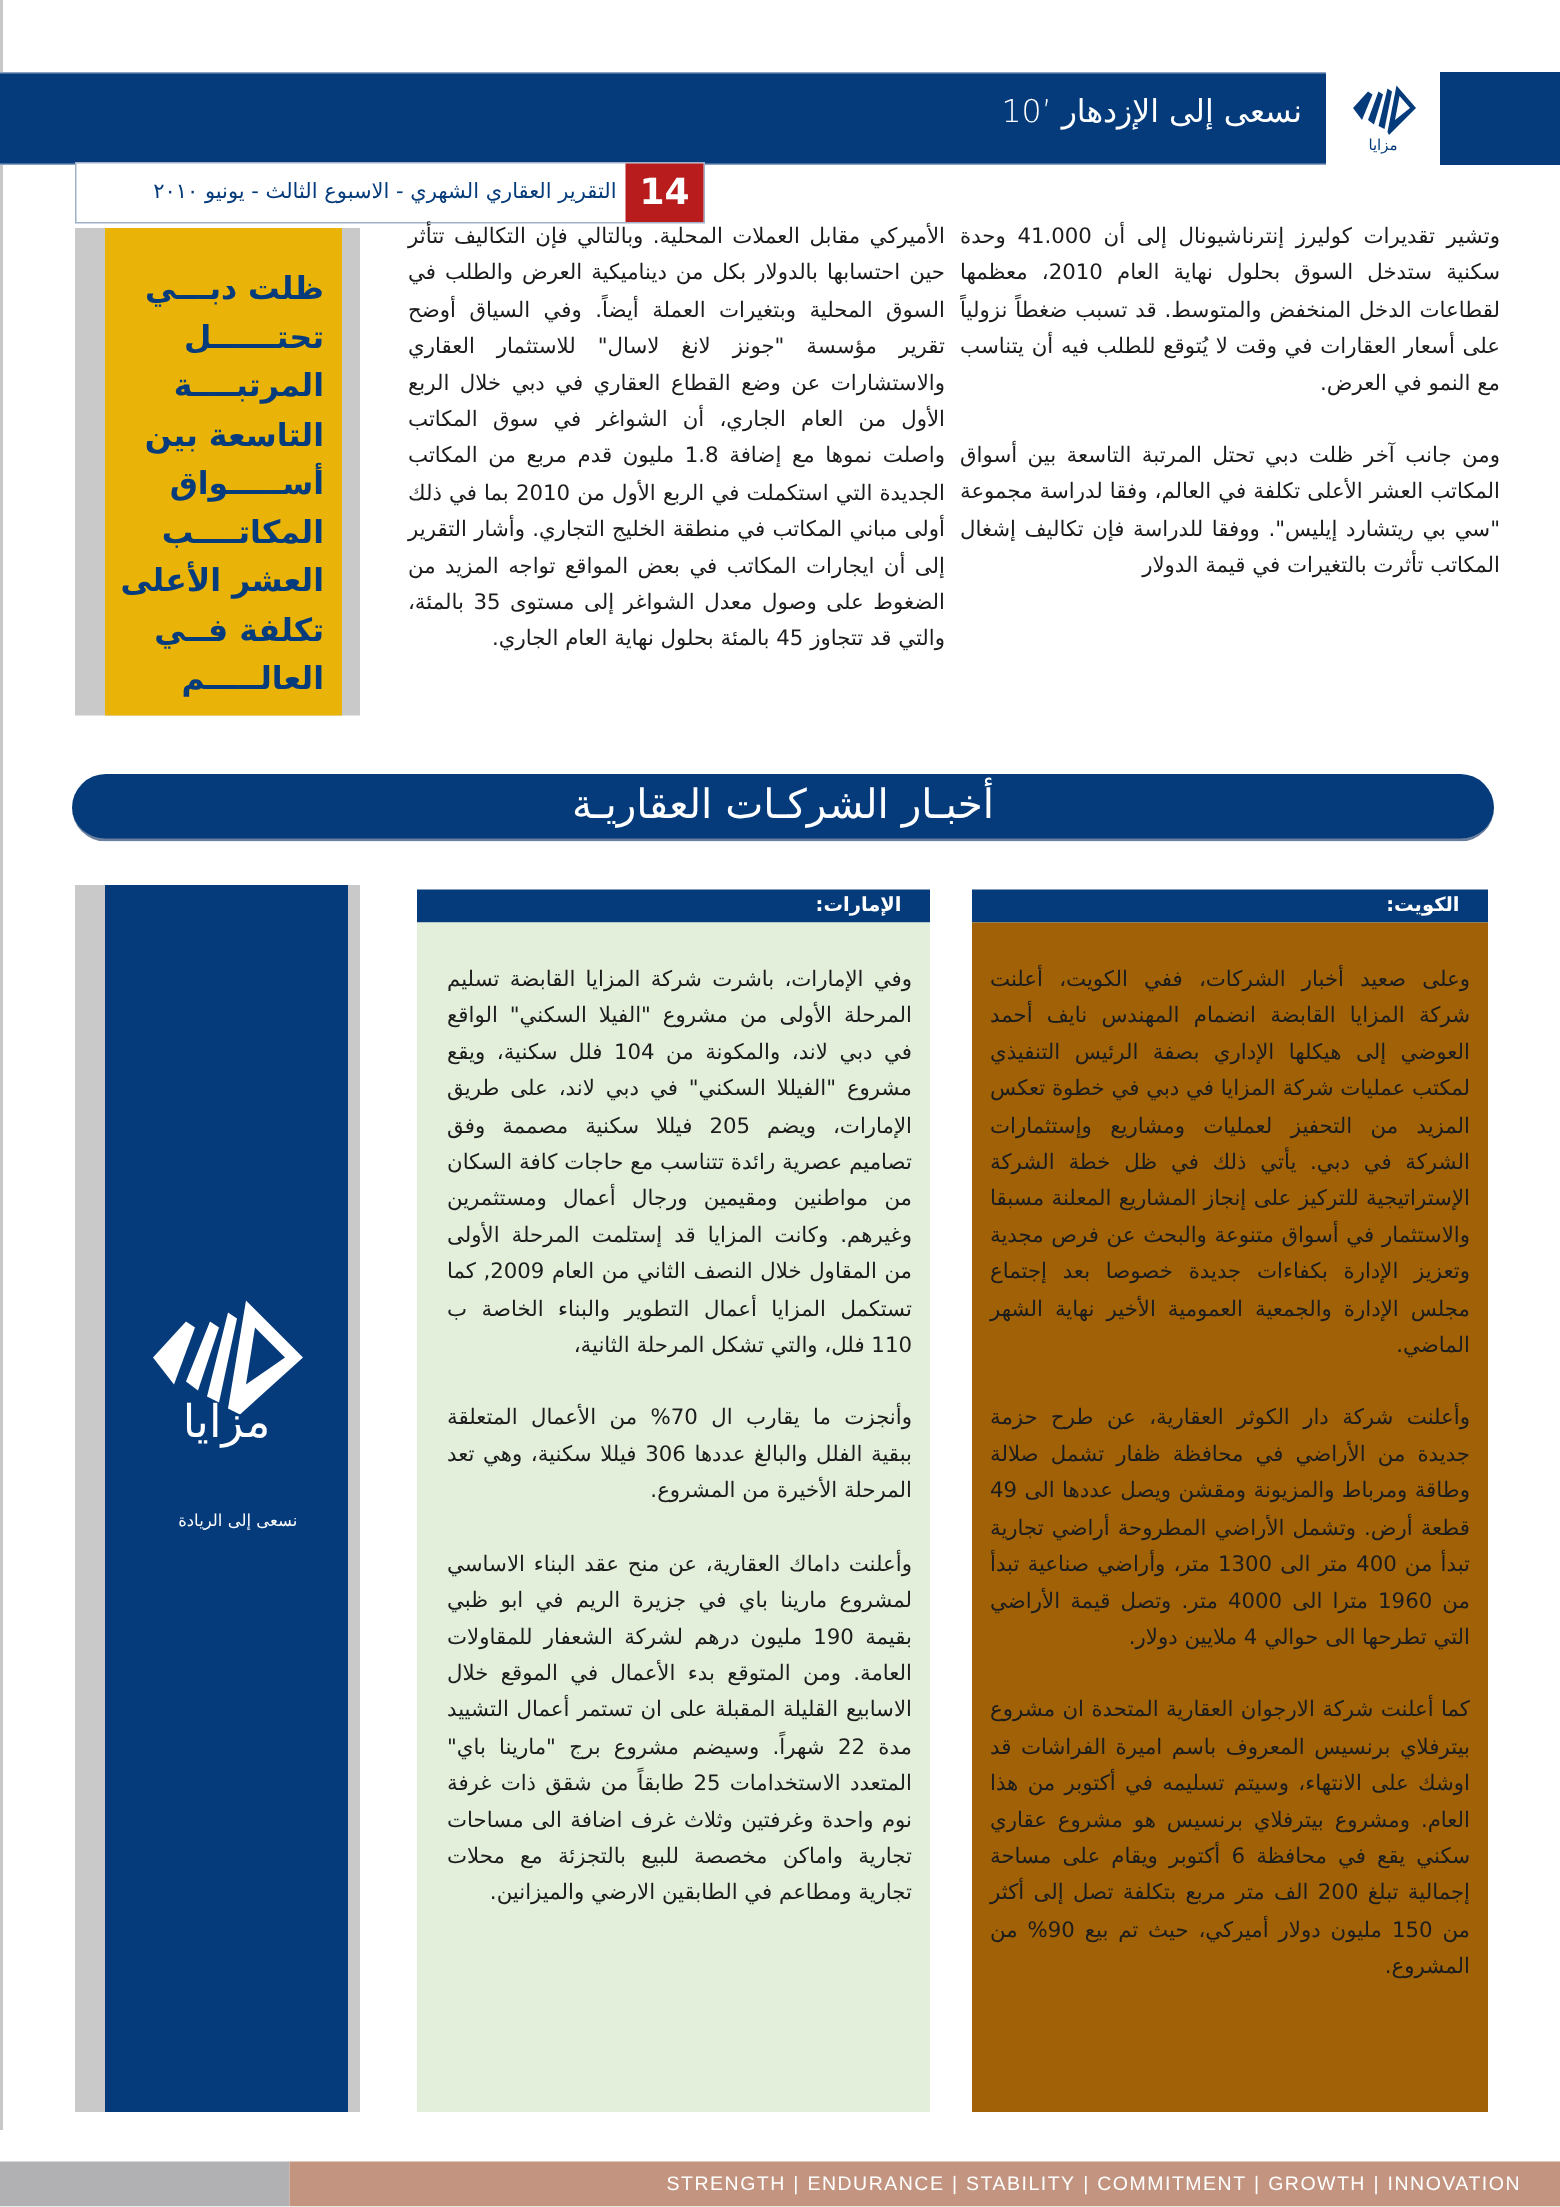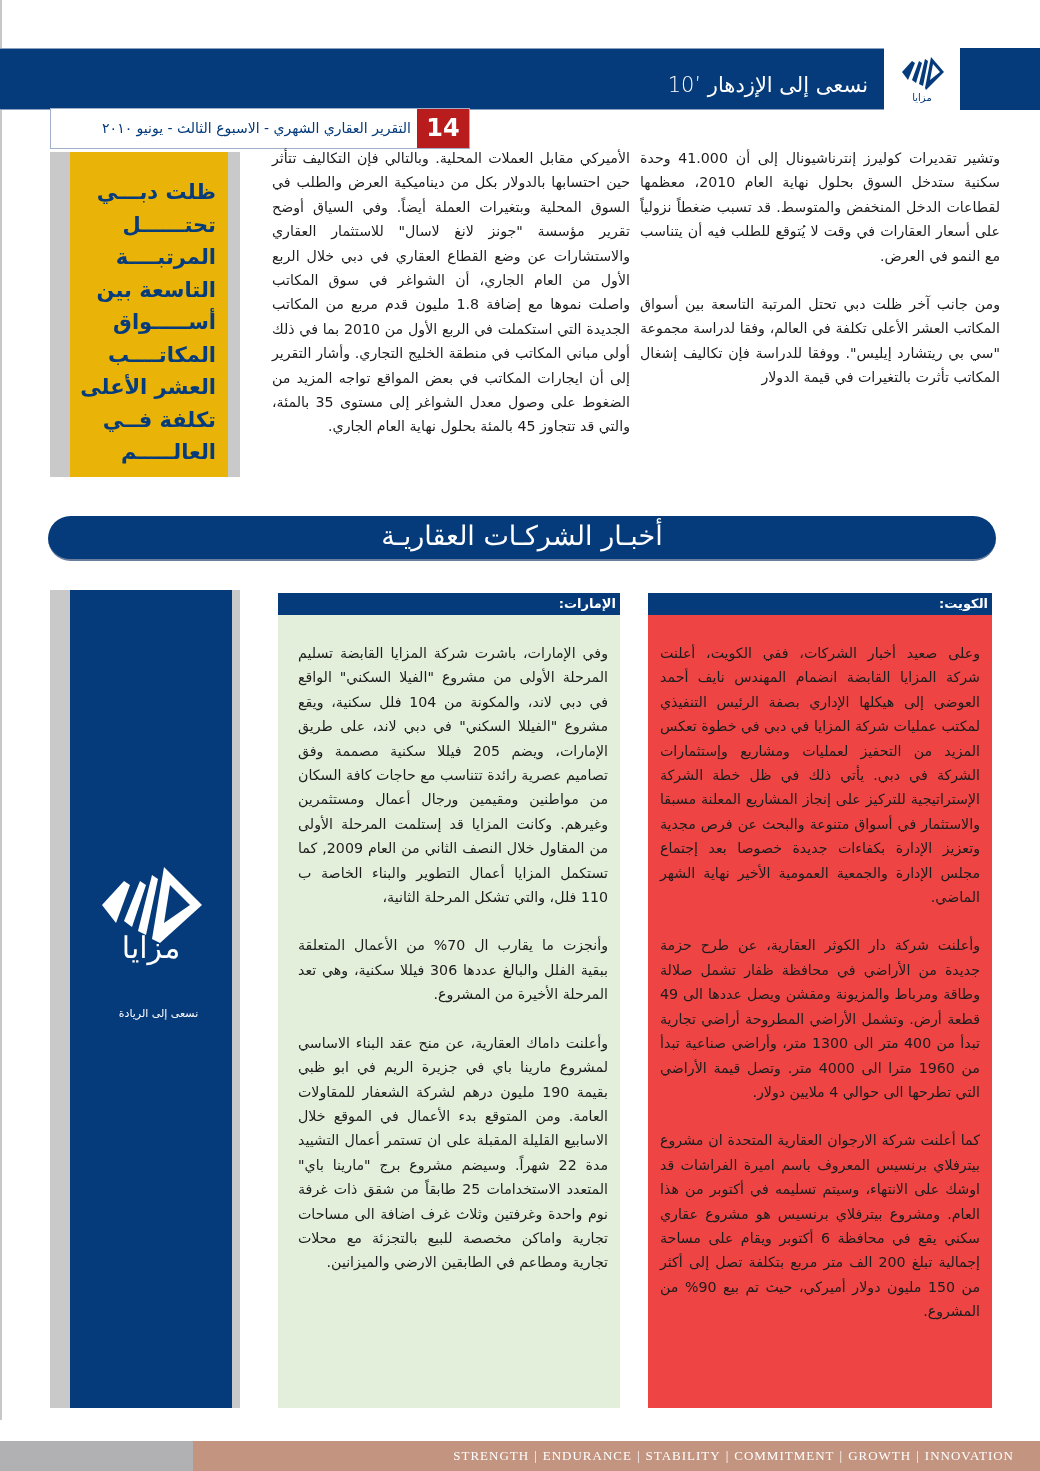--- a/index.html
+++ b/index.html
@@ -7,21 +7,21 @@
   body { position: relative; font-family: "DejaVu Sans", sans-serif; color: #1a1a1a; }
 
   .left-edge { position: absolute; left: 0; top: 0; width: 2px; height: 1420px; background: #c8c8c8; }
 
   
   .header-band { position: absolute; left: 0; top: 48px; width: 884px; height: 62px; background: #053b7a; border-top: 1px solid #8aa0c0; border-bottom: 1px solid #8aa0c0; }
   .header-right { position: absolute; left: 960px; top: 48px; width: 80px; height: 62px; background: #053b7a; }
   .header-logo { position: absolute; left: 884px; top: 48px; width: 76px; height: 62px; background: #ffffff; }
   .header-logo svg { position: absolute; left: 14px; top: 4px; }
   .header-logo .logo-text { position: absolute; left: 0; width: 76px; top: 44px; text-align: center; font-size: 10px; color: #053b7a; }
-  .slogan { position: absolute; right: 172px; top: 73px; font-size: 21px; color: #ffffff; direction: rtl; font-family: "DejaVu Sans", sans-serif; font-weight: 300; }
+  .slogan { position: absolute; right: 172px; top: 62px; font-size: 21px; color: #ffffff; direction: rtl; font-family: "DejaVu Sans", sans-serif; font-weight: 300; }
   .report-box { position: absolute; left: 50px; top: 59px; width: 420px; height: 41px; background: #ffffff; border: 1px solid #9fb0c8; }
   .report-num { position: absolute; right: 0; top: 0; width: 52px; height: 39px; background: #b91c1c; color: #fff; font-size: 24px; font-weight: bold; text-align: center; line-height: 39px; }
   .report-title { position: absolute; right: 58px; top: 0; height: 39px; line-height: 39px; font-size: 14px; color: #053b7a; direction: rtl; white-space: nowrap; }
 
   
   .article-col { position: absolute; direction: rtl; text-align: justify; font-size: 14.2px; line-height: 24.4px; color: #1c1c1c; }
   .article-col p { margin-bottom: 24px; }
   .col-a { left: 640px; top: 146px; width: 360px; }
   .col-b { left: 272px; top: 146px; width: 358px; }
 
@@ -30,39 +30,39 @@
   .pull-inner { position: absolute; left: 20px; top: 0; width: 158px; height: 325px; background: #eab308; }
   .pull-text { position: absolute; right: 12px; top: 24px; width: 140px; direction: rtl; text-align: right; color: #073c7c; font-weight: bold; font-size: 21px; line-height: 32.5px; }
   .pull-text span { display: block; }
 
   
   .banner { position: absolute; left: 48px; top: 516px; width: 948px; height: 45px; background: #053b7a; border-radius: 24px; border-bottom: 2px solid #6a7f9e; }
   .banner-title { position: absolute; left: 0; width: 100%; top: 4px; text-align: center; color: #ffffff; font-size: 27px; font-weight: 300; direction: rtl; letter-spacing: 1px; }
 
   
   .news-col { position: absolute; top: 593px; height: 815px; }
-  .news-head { position: absolute; left: 0; top: 0; width: 100%; height: 22px; background: #053b7a; color: #ffffff; font-size: 13px; font-weight: bold; direction: rtl; text-align: right; padding-right: 4px; line-height: 22px; }
+  .news-head { position: absolute; left: 0; top: 0; width: 100%; height: 22px; background: #053b7a; color: #ffffff; font-size: 13px; font-weight: bold; direction: rtl; text-align: right; padding-right: 19px; line-height: 22px; }
   .news-body { position: absolute; left: 0; top: 22px; width: 100%; height: 793px; padding: 26px 12px 0 12px; direction: rtl; text-align: justify; font-size: 14.2px; line-height: 24.4px; color: #1c1c1c; }
   .news-body p { margin-bottom: 24px; }
   .kuwait { left: 648px; width: 344px; }
-  .kuwait .news-body { background: #ef4444; }
+  .kuwait .news-body { background: #a16207; }
   .uae { left: 278px; width: 342px; }
   .uae .news-body { background: #e3efdb; padding-left: 20px; }
 
   
   .side { position: absolute; left: 50px; top: 590px; width: 190px; height: 818px; background: #c9c9c9; }
   .side-inner { position: absolute; left: 20px; top: 0; width: 162px; height: 818px; background: #053b7a; }
   .side-logo { position: absolute; left: 30px; top: 273px; }
   .side-logo-text { position: absolute; left: 0; width: 162px; top: 340px; text-align: center; font-size: 30px; color: #ffffff; font-weight: 300; letter-spacing: 4px; }
   .side-tagline { position: absolute; left: 0; width: 162px; top: 417px; text-align: center; font-size: 11px; color: #ffffff; direction: rtl; padding-left: 15px; }
 
   
   .footer-gray { position: absolute; left: 0; top: 1441px; width: 193px; height: 30px; background: #b1b1b3; }
   .footer-tan { position: absolute; left: 193px; top: 1441px; width: 847px; height: 30px; background: #c39581; }
-  .footer-text { position: absolute; right: 26px; top: 0; line-height: 30px; color: #ffffff; font-size: 13px; letter-spacing: 1px; font-family: Liberation Serif, serif; white-space: nowrap; }
+  .footer-text { position: absolute; right: 26px; top: 0; line-height: 30px; color: #ffffff; font-size: 13px; letter-spacing: 1px; font-family: Liberation Sans, sans-serif; white-space: nowrap; }
   .footer-text .sep { margin: 0 5px; }
 </style>
 </head>
 <body>
 
 <div class="left-edge"></div>
 
 <div class="header-band">
   <div class="report-box">
     <div class="report-num">14</div>

